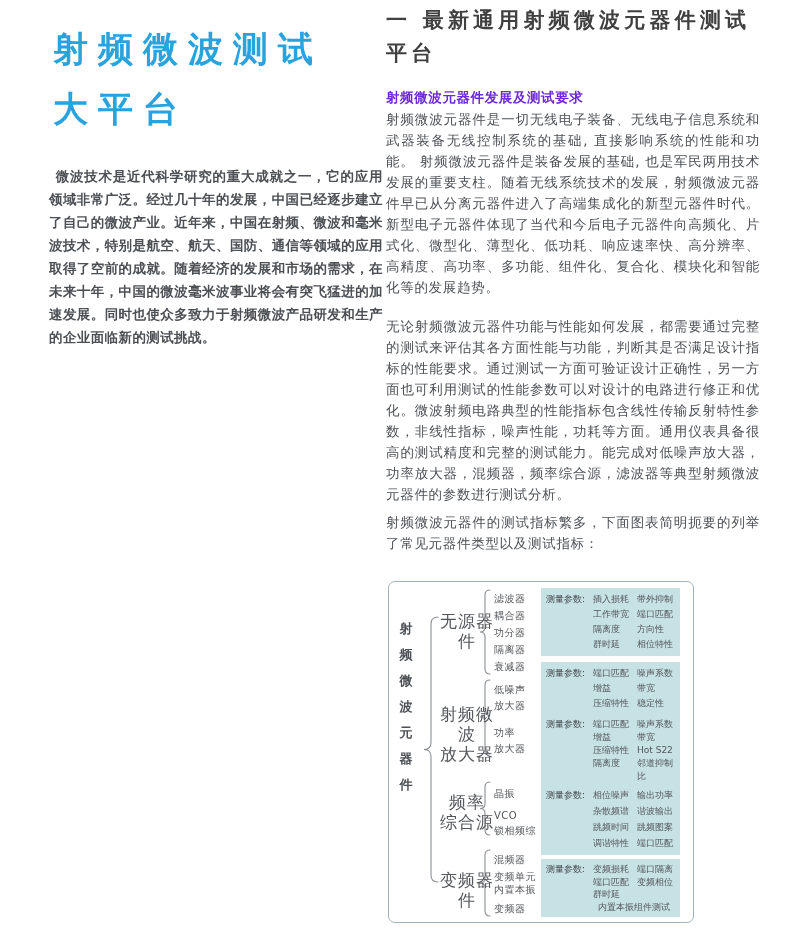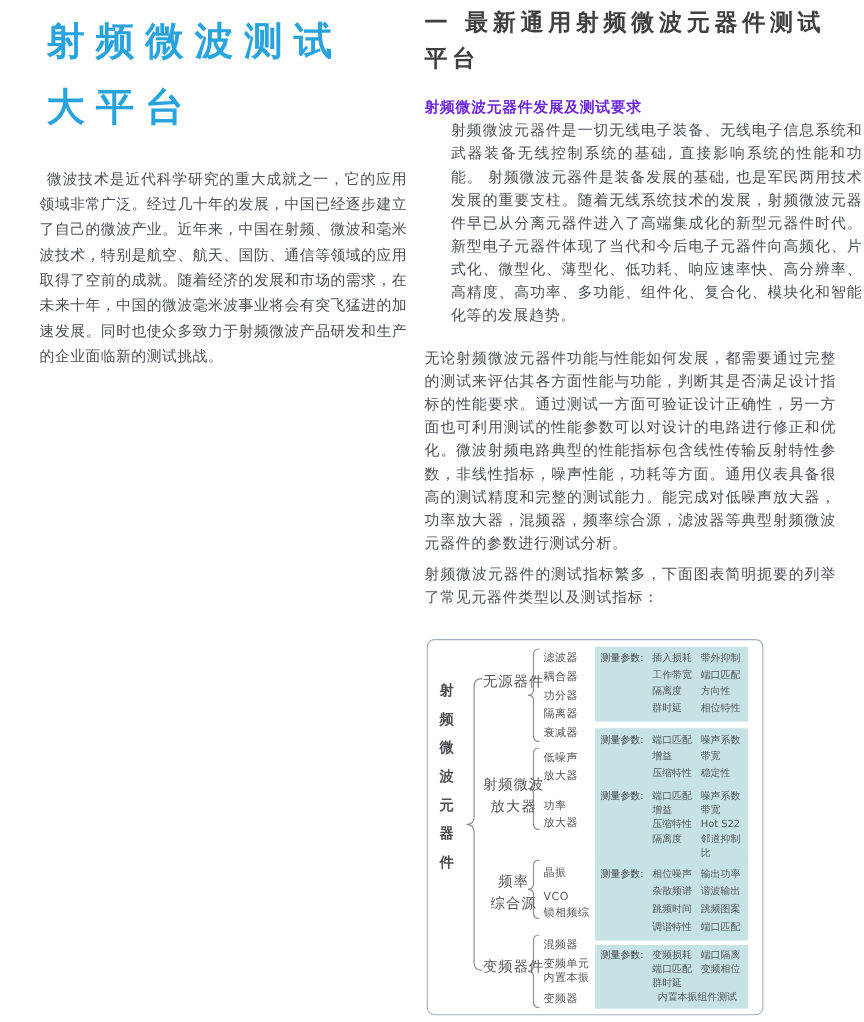--- a/index.html
+++ b/index.html
@@ -2,45 +2,45 @@
 <html><head>
 <meta charset="utf-8">
 <style>
   html,body{margin:0;padding:0;background:#ffffff;}
   body{width:785px;height:929px;position:relative;overflow:hidden;
        font-family:"DejaVu Sans","Liberation Sans",sans-serif;
        -webkit-font-smoothing:antialiased;color:#4c5055;}
   .page{position:absolute;inset:0;background:#fff;}
 
   
-  .title{position:absolute;left:36px;top:2px;margin:6px;color:#28a3de;
+  .title{position:absolute;left:36px;top:2px;margin:17px;color:#28a3de;
          font-size:35px;font-weight:bold;letter-spacing:10px;line-height:60px;}
   .title span{display:block;}
-  .intro{position:absolute;left:36px;top:152px;width:334px;margin:0;
+  .intro{position:absolute;left:36px;top:152px;width:334px;margin:13px;
          font-size:13.5px;line-height:23px;letter-spacing:0.4px;
-         text-align:justify;text-indent:0.5em;}
+         text-align:justify;text-indent:0.5em;font-weight:bold;}
 
   
   .sec{position:absolute;left:386px;top:4px;width:376px;margin:0;color:#404040;
        font-size:21px;font-weight:bold;letter-spacing:4.2px;line-height:33px;}
   .sub{position:absolute;left:386px;top:89px;margin:0;color:#6d28d9;
        font-size:13.5px;font-weight:bold;letter-spacing:0.6px;}
   .rp{position:absolute;left:386px;width:374px;margin:0;
       font-size:13.5px;line-height:21px;letter-spacing:0.7px;text-align:justify;}
-  .p1{top:109px;margin-left:24px;} .p2{top:316px;} .p3{top:512px;}
+  .p1{top:109px;} .p2{top:316px;} .p3{top:512px;}
 
   
   .diagram{position:absolute;left:388px;top:581px;width:304px;height:340px;
            border:1px solid #a3b1ba;border-radius:7px;background:#fff;
            font-size:10px;color:#53565a;}
   .diagram *{box-sizing:border-box;}
   .d-abs{position:absolute;white-space:pre-line;}
   .root-label{left:8px;top:34px;width:18px;text-align:center;
               font-weight:bold;font-size:13px;line-height:26px;color:#4c5055;}
-  .g-label{left:46px;width:64px;text-align:center;font-size:13px;
+  .g-label{left:46px;width:64px;text-align:center;font-size:17px;
            line-height:20px;letter-spacing:1px;}
   .leaf{left:105px;font-size:10px;line-height:16px;letter-spacing:0.5px;}
   .mbox{left:152px;width:139px;background:#c6e2e5;padding:4px 5px;}
   .brow{display:grid;grid-template-columns:47px 44px auto;font-size:9px;
         letter-spacing:0;}
   .brow .c1{color:#43464a;}
   .brow .span2{grid-column:2/4;padding-left:5px;}
   svg.braces{position:absolute;left:0;top:0;}
 </style>
 </head>

